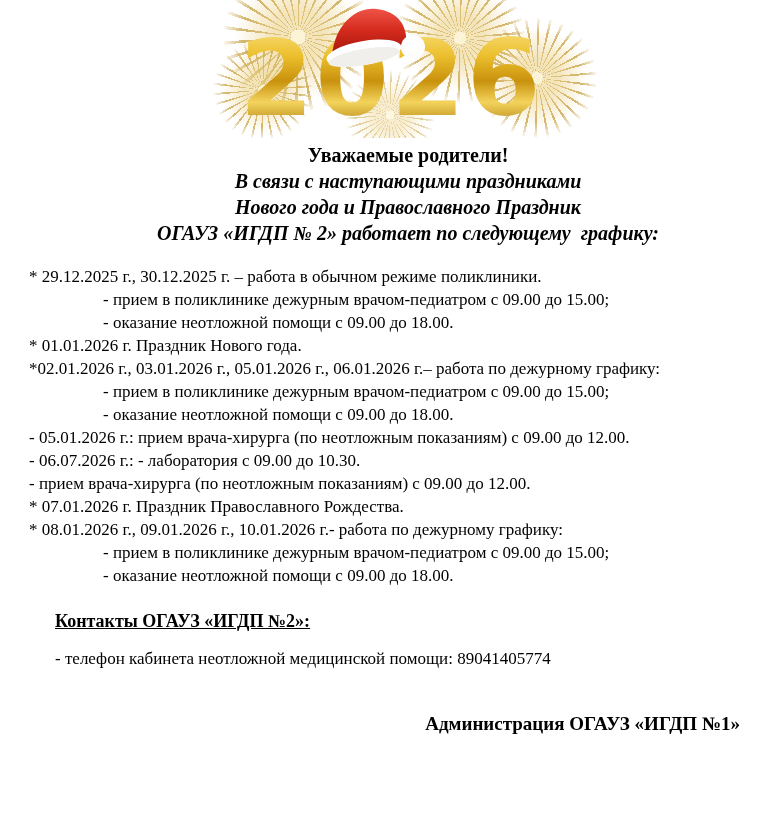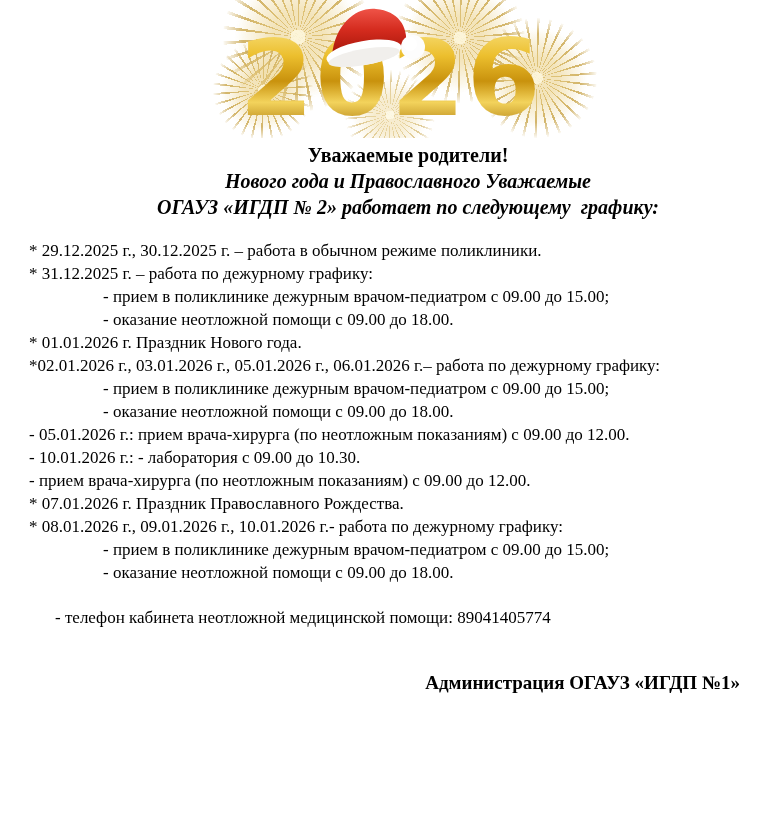--- a/index.html
+++ b/index.html
@@ -125,41 +125,42 @@
       <path d="M14 54 C17 22 38 5 58 7 C80 9 90 24 88 43 L78 48 C68 37 48 37 32 45 Z" fill="url(#hatGrad)"></path>
       <ellipse cx="46" cy="51" rx="38" ry="12" transform="rotate(-10 46 51)" fill="#ffffff"></ellipse>
       <ellipse cx="46" cy="55" rx="36" ry="8" transform="rotate(-10 46 55)" fill="#f1efec"></ellipse>
       <circle cx="95" cy="45" r="12" fill="#fdfdfd"></circle>
       <circle cx="92" cy="42" r="7" fill="#ffffff"></circle>
     </svg>
   </div>
 
   <div class="header">
     <div class="h-bold">Уважаемые родители!</div>
-    <div class="h-bi">Нового года и Православного Уважаемые</div>
+    <div class="h-bi">В связи с наступающими праздниками</div>
+    <div class="h-bi">Нового года и Православного Праздник</div>
     <div class="h-bi">ОГАУЗ «ИГДП № 2» работает по следующему  графику:</div>
   </div>
 
   <div class="schedule">
     <div class="line">* 29.12.2025 г., 30.12.2025 г. – работа в обычном режиме поликлиники.</div>
-    <div class="line">* 31.12.2025 г. – работа по дежурному графику:</div>
     <div class="line indent">- прием в поликлинике дежурным врачом-педиатром с 09.00 до 15.00;</div>
     <div class="line indent">- оказание неотложной помощи с 09.00 до 18.00.</div>
     <div class="line">* 01.01.2026 г. Праздник Нового года.</div>
     <div class="line">*02.01.2026 г., 03.01.2026 г., 05.01.2026 г., 06.01.2026 г.– работа по дежурному графику:</div>
     <div class="line indent">- прием в поликлинике дежурным врачом-педиатром с 09.00 до 15.00;</div>
     <div class="line indent">- оказание неотложной помощи с 09.00 до 18.00.</div>
     <div class="line">- 05.01.2026 г.: прием врача-хирурга (по неотложным показаниям) с 09.00 до 12.00.</div>
-    <div class="line">- 10.01.2026 г.: - лаборатория с 09.00 до 10.30.</div>
+    <div class="line">- 06.07.2026 г.: - лаборатория с 09.00 до 10.30.</div>
     <div class="line">- прием врача-хирурга (по неотложным показаниям) с 09.00 до 12.00.</div>
     <div class="line">* 07.01.2026 г. Праздник Православного Рождества.</div>
     <div class="line">* 08.01.2026 г., 09.01.2026 г., 10.01.2026 г.- работа по дежурному графику:</div>
     <div class="line indent">- прием в поликлинике дежурным врачом-педиатром с 09.00 до 15.00;</div>
     <div class="line indent">- оказание неотложной помощи с 09.00 до 18.00.</div>
   </div>
 
   <div class="contacts">
+    <div class="contacts-heading">Контакты ОГАУЗ «ИГДП №2»:</div>
     <div class="contact-line">- телефон кабинета неотложной медицинской помощи: 89041405774</div>
   </div>
 
   <div class="signature">Администрация ОГАУЗ «ИГДП №1»</div>
 
 </div>
 
 </body></html>

